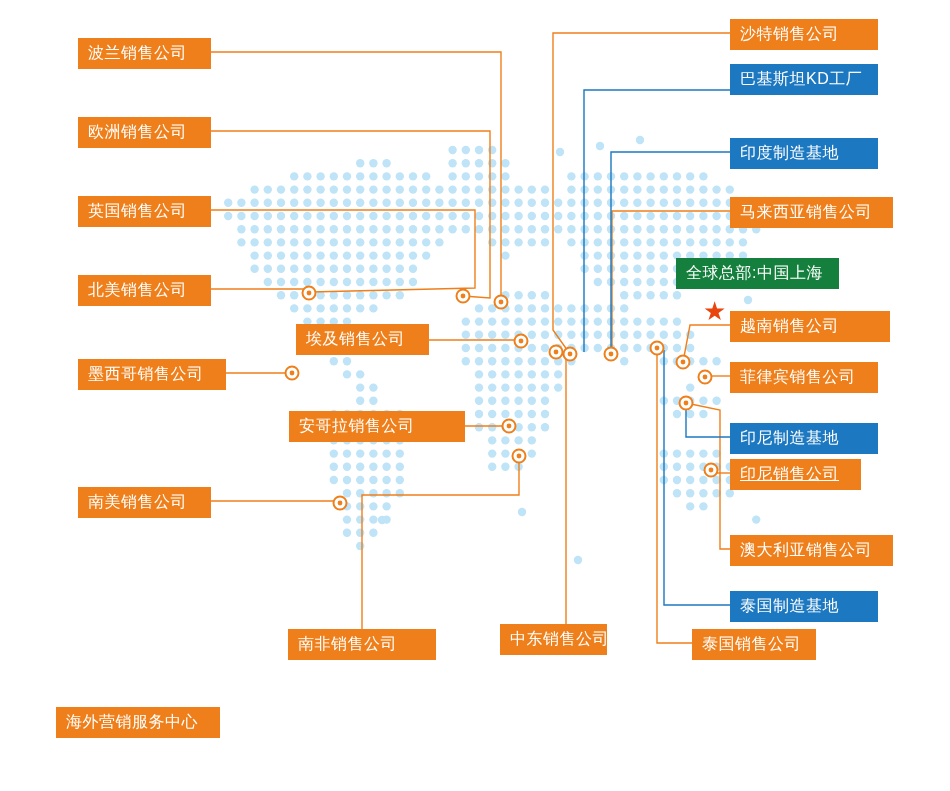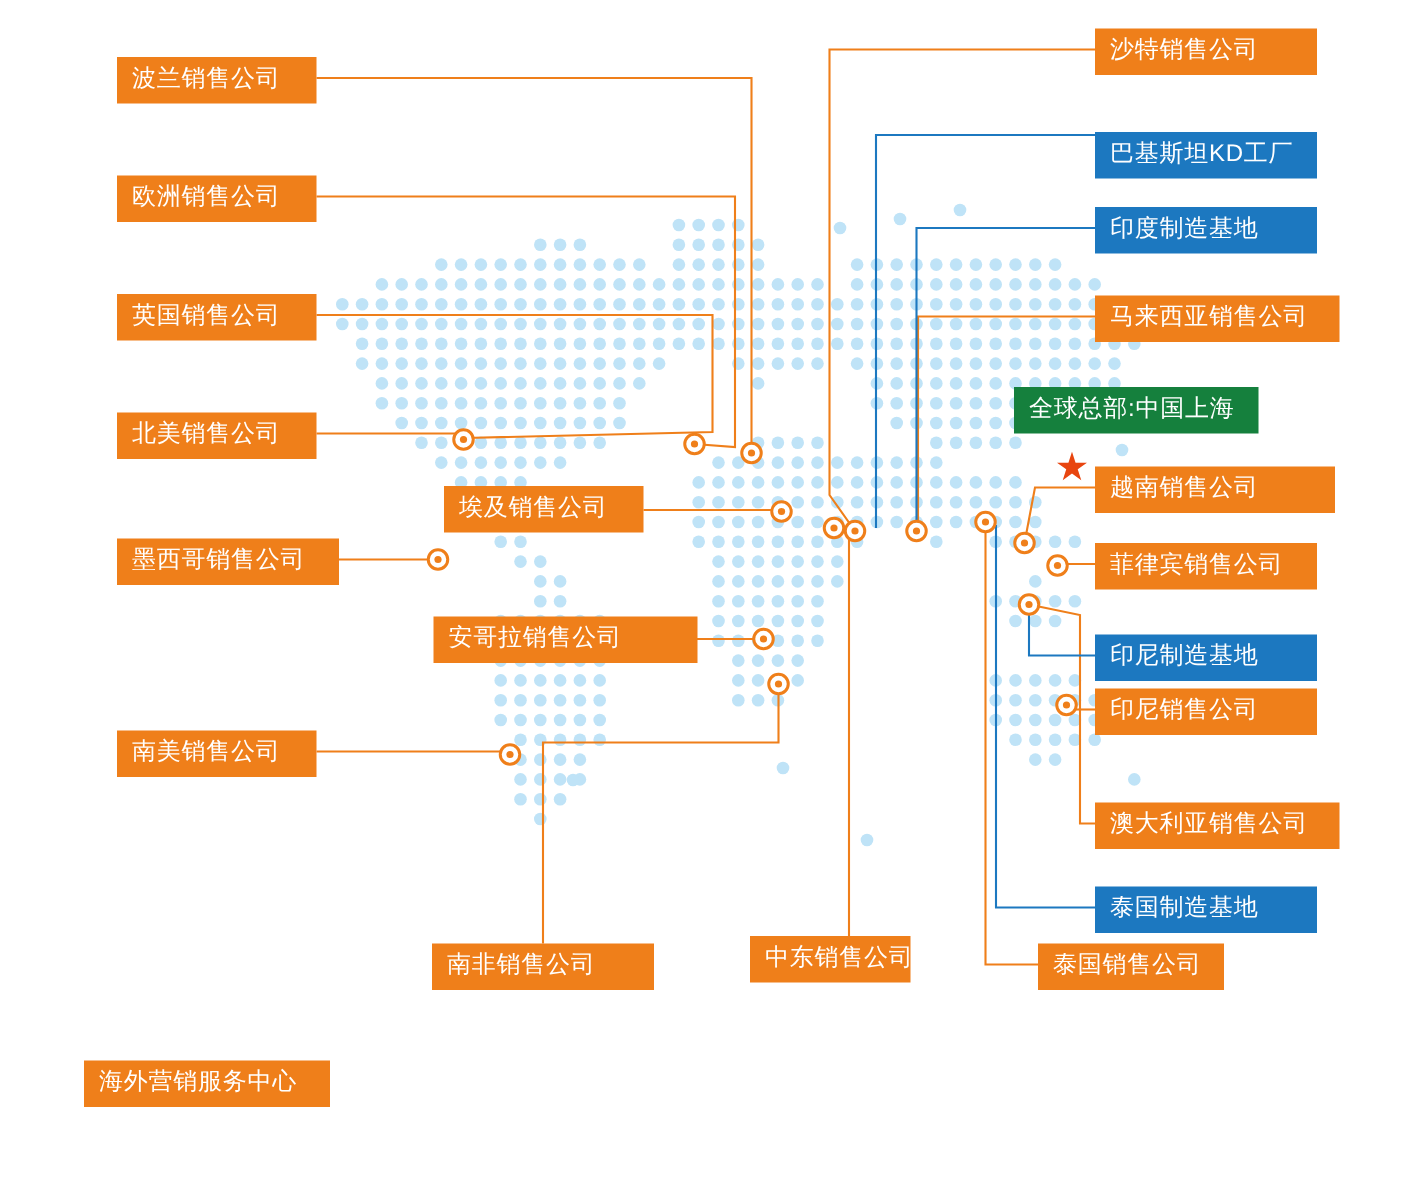--- a/index.html
+++ b/index.html
@@ -724,27 +724,27 @@
       <div class="label orange" style="left: 78px; top: 117px; width: 133px;">欧洲销售公司</div>
       <div class="label orange" style="left: 78px; top: 196px; width: 133px;">英国销售公司</div>
       <div class="label orange" style="left: 78px; top: 275px; width: 133px;">北美销售公司</div>
       <div class="label orange" style="left: 78px; top: 359px; width: 148px;">墨西哥销售公司</div>
       <div class="label orange" style="left: 78px; top: 487px; width: 133px;">南美销售公司</div>
       <div class="label orange" style="left: 296px; top: 324px; width: 133px;">埃及销售公司</div>
       <div class="label orange" style="left: 289px; top: 411px; width: 176px;">安哥拉销售公司</div>
       <div class="label orange" style="left: 288px; top: 629px; width: 148px;">南非销售公司</div>
       <div class="label orange" style="left: 500px; top: 624px; width: 107px;">中东销售公司</div>
       <div class="label orange" style="left: 730px; top: 19px; width: 148px;">沙特销售公司</div>
-      <div class="label blue" style="left: 730px; top: 88px; width: 148px;">巴基斯坦KD工厂</div>
+      <div class="label blue" style="left: 730px; top: 64px; width: 148px;">巴基斯坦KD工厂</div>
       <div class="label blue" style="left: 730px; top: 138px; width: 148px;">印度制造基地</div>
       <div class="label orange" style="left: 730px; top: 197px; width: 163px;">马来西亚销售公司</div>
       <div class="label orange" style="left: 730px; top: 311px; width: 160px;">越南销售公司</div>
       <div class="label orange" style="left: 730px; top: 362px; width: 148px;">菲律宾销售公司</div>
       <div class="label blue" style="left: 730px; top: 423px; width: 148px;">印尼制造基地</div>
-      <div class="label orange" style="left: 730px; top: 459px; width: 148px;">印尼销售公司</div>
+      <div class="label orange" style="left: 730px; top: 459px; width: 131px; text-decoration: underline;">印尼销售公司</div>
       <div class="label orange" style="left: 730px; top: 535px; width: 163px;">澳大利亚销售公司</div>
       <div class="label blue" style="left: 730px; top: 591px; width: 148px;">泰国制造基地</div>
       <div class="label orange" style="left: 692px; top: 629px; width: 124px;">泰国销售公司</div>
       <div class="label hq" style="left: 676px; top: 258px; width: 163px;">全球总部:中国上海</div>
     </div>
 
   <div class="star" style="left:703px; top:298px;">★</div>
 
   <div class="legend">
     <div class="label orange">海外营销服务中心</div>

